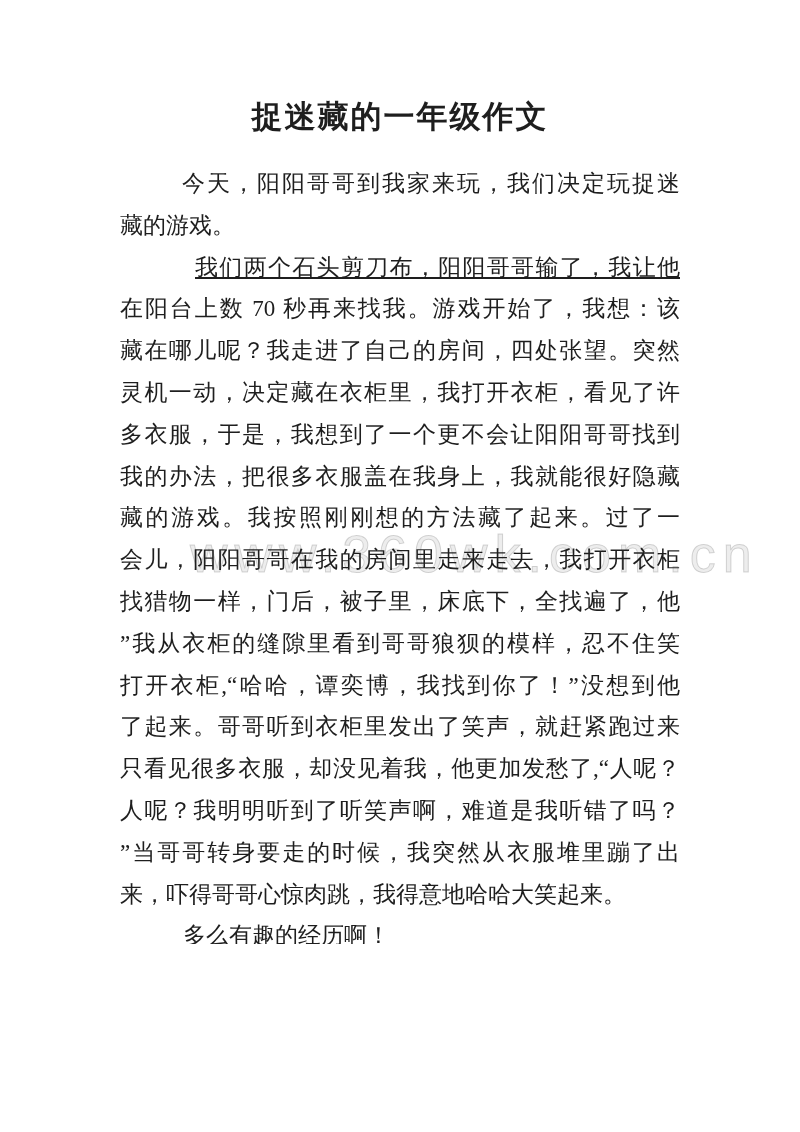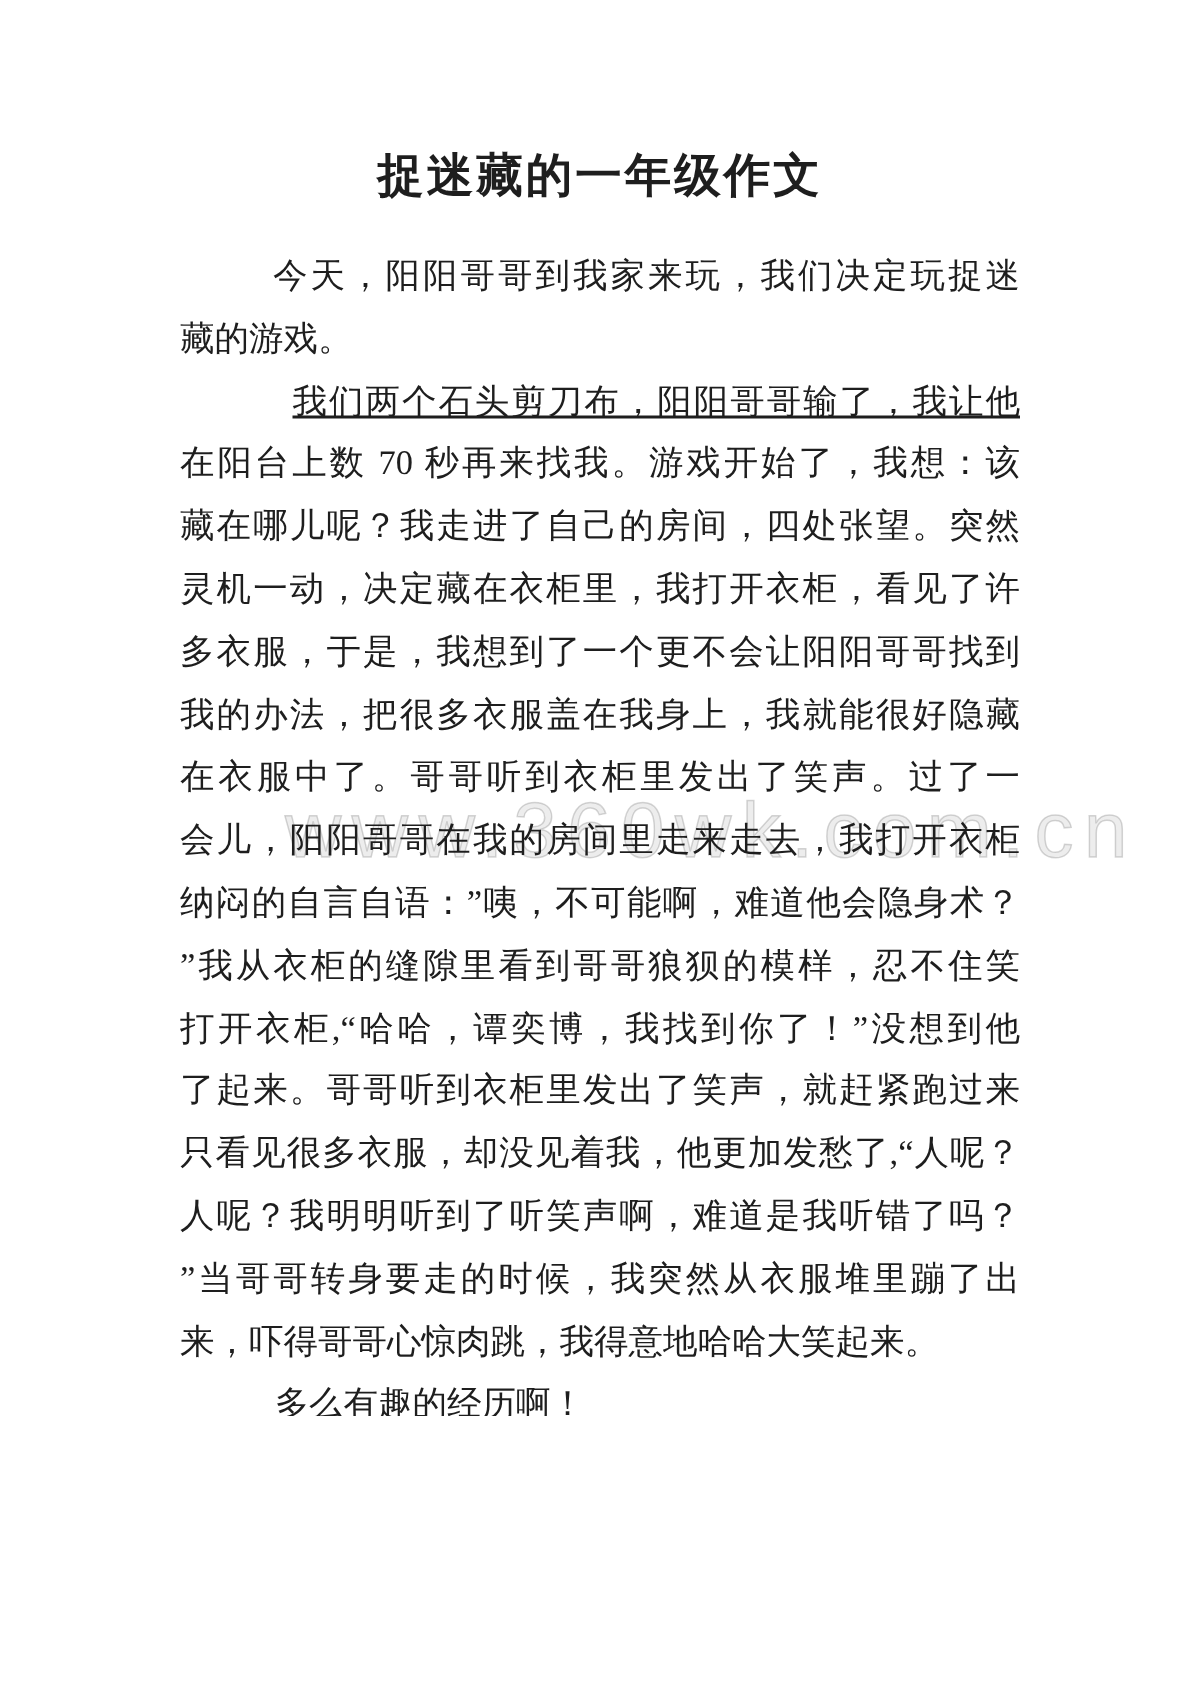--- a/index.html
+++ b/index.html
@@ -69,23 +69,23 @@
         <div class="line" style="padding-left: 62px;">今天，阳阳哥哥到我家来玩，我们决定玩捉迷</div>
         <div class="line para-end">藏的游戏。</div>
       </div>
       <div class="paragraph">
         <div class="line" style="padding-left: 75px; text-decoration: underline;">我们两个石头剪刀布，阳阳哥哥输了，我让他</div>
         <div class="line">在阳台上数 70 秒再来找我。游戏开始了，我想：该</div>
         <div class="line">藏在哪儿呢？我走进了自己的房间，四处张望。突然</div>
         <div class="line">灵机一动，决定藏在衣柜里，我打开衣柜，看见了许</div>
         <div class="line">多衣服，于是，我想到了一个更不会让阳阳哥哥找到</div>
         <div class="line">我的办法，把很多衣服盖在我身上，我就能很好隐藏</div>
-        <div class="line">在衣服中了。哥哥听到衣柜里发出了笑声。过了一</div>
+        <div class="line">藏的游戏。我按照刚刚想的方法藏了起来。过了一</div>
         <div class="line">会儿，阳阳哥哥在我的房间里走来走去，我打开衣柜</div>
-        <div class="line">纳闷的自言自语：”咦，不可能啊，难道他会隐身术？</div>
+        <div class="line">找猎物一样，门后，被子里，床底下，全找遍了，他</div>
         <div class="line">”我从衣柜的缝隙里看到哥哥狼狈的模样，忍不住笑</div>
         <div class="line">打开衣柜,“哈哈，谭奕博，我找到你了！”没想到他</div>
         <div class="line">了起来。哥哥听到衣柜里发出了笑声，就赶紧跑过来</div>
         <div class="line">只看见很多衣服，却没见着我，他更加发愁了,“人呢？</div>
         <div class="line">人呢？我明明听到了听笑声啊，难道是我听错了吗？</div>
         <div class="line">”当哥哥转身要走的时候，我突然从衣服堆里蹦了出</div>
         <div class="line para-end">来，吓得哥哥心惊肉跳，我得意地哈哈大笑起来。</div>
       </div>
       <div class="paragraph">
         <div class="line para-end" style="padding-left: 63px;">多么有趣的经历啊！</div>

